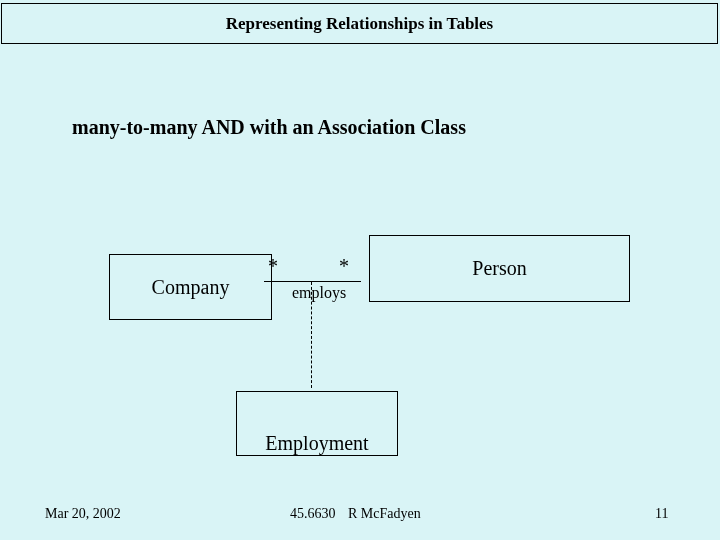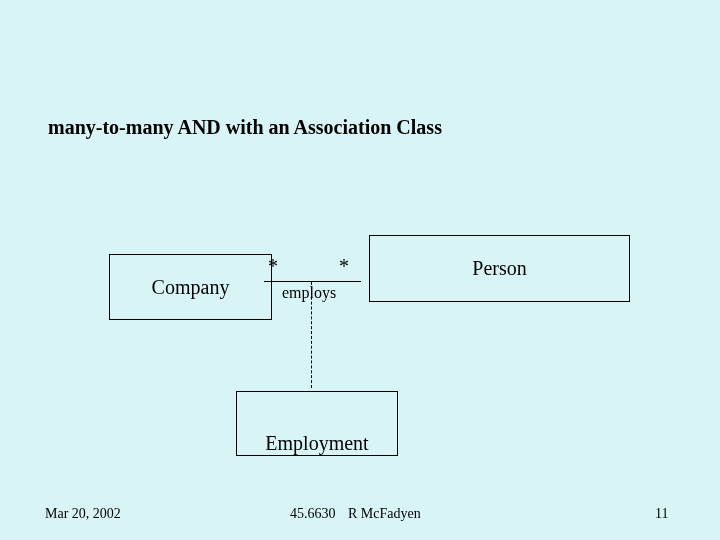--- a/index.html
+++ b/index.html
@@ -33,21 +33,21 @@
     white-space: nowrap;
   }
 
   .heading {
     left: 48px;
     font-size: 20px;
     font-weight: bold;
     white-space: nowrap;
   }
   .heading-1 { top: 74px; }
-  .heading-2 { top: 116px; }
+  .heading-2 { top: 116px; margin-left: 24px; }
 
   .paragraph {
     left: 48px;
     top: 157px;
     width: 650px;
     font-size: 20px;
     line-height: 30px;
   }
   .paragraph .para-line { display: block; }
 
@@ -71,21 +71,21 @@
     height: 1px;
     background: var(--line, #000000);
   }
   .mult {
     font-size: 20px;
     line-height: 20px;
   }
   .mult-company { left: 268px; top: 256px; }
   .mult-person  { left: 339px; top: 256px; }
   .assoc-label {
-    left: 282px;
+    left: 292px;
     top: 283px;
     font-size: 16px;
     line-height: 20px;
   }
   .dashed-line {
     left: 311px;
     top: 282px;
     width: 0;
     height: 106px;
     border-left: 1px dashed var(--line, #000000);
@@ -99,20 +99,23 @@
   .footer-date   { left: 45px; }
   .footer-course { left: 290px; }
   .footer-author { left: 348px; }
   .footer-page   { left: 655px; }
 </style>
 </head>
 <body>
 
 <div class="slide">
 
+  <div class="abs title-bar">
+    <span class="title-text">Representing Relationships in Tables</span>
+  </div>
 
   <div class="abs heading heading-2">many-to-many AND with an Association Class</div>
 
 
   <div class="abs assoc-line"></div>
   <div class="abs dashed-line"></div>
 
   <div class="abs mult mult-company">*</div>
   <div class="abs mult mult-person">*</div>
   <div class="abs assoc-label">employs</div>

